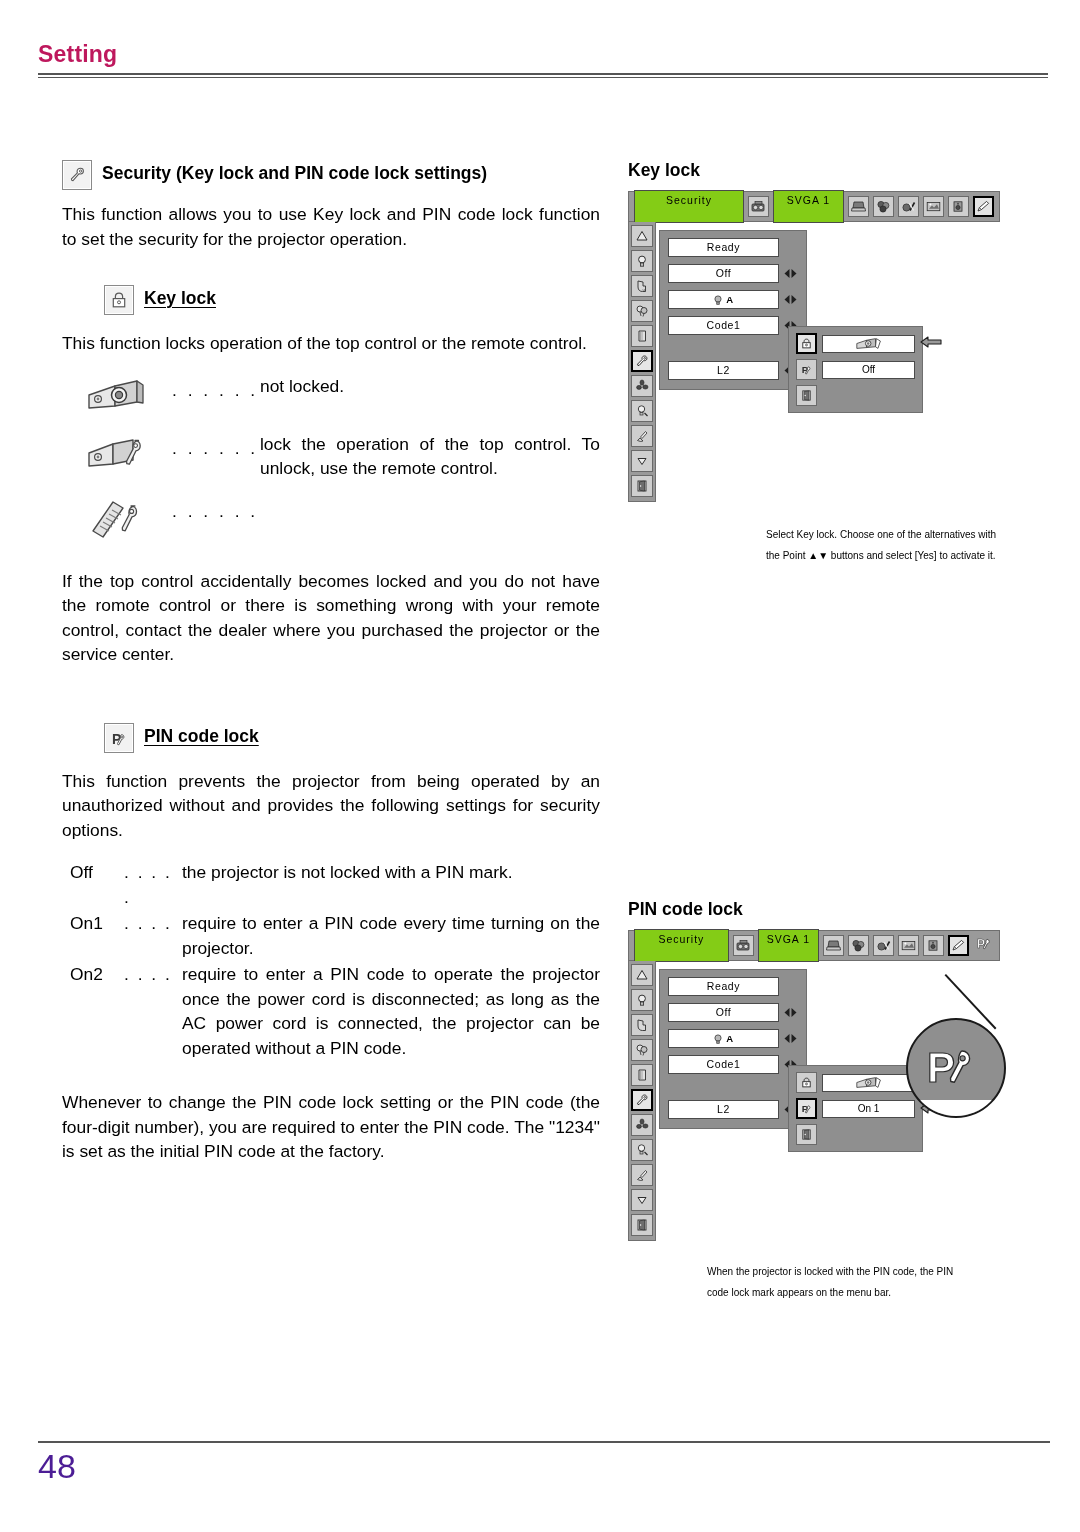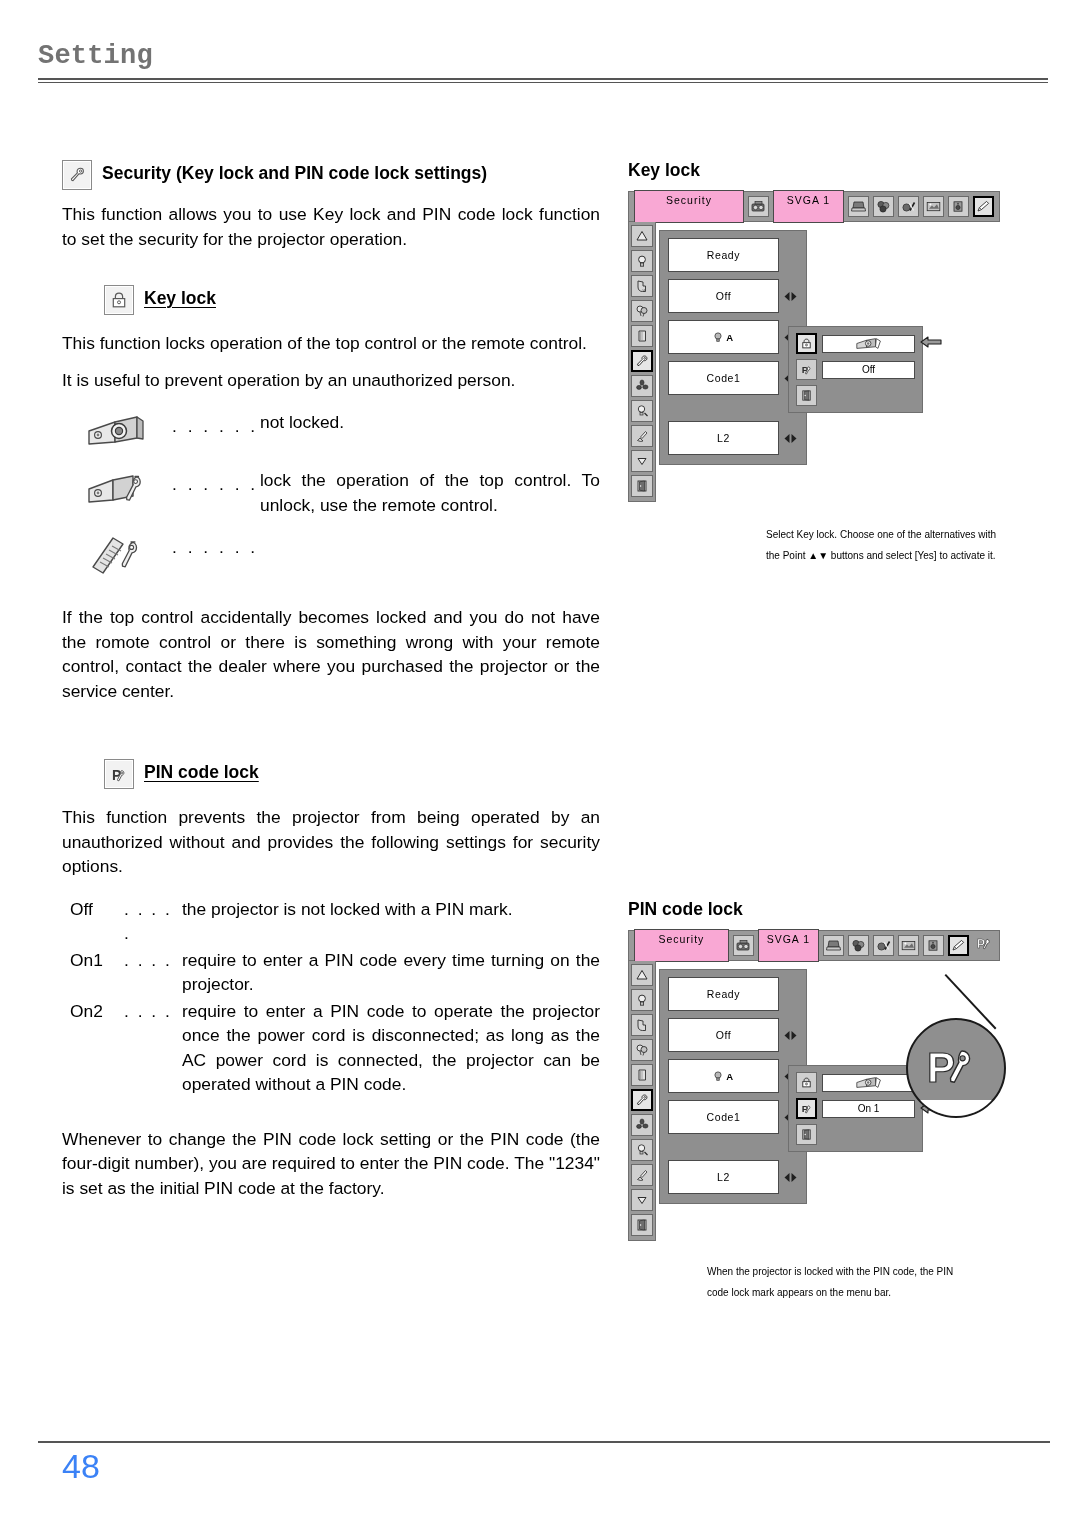--- a/index.html
+++ b/index.html
@@ -10,29 +10,29 @@
     background:#ffffff;
     font-family:"Liberation Sans", sans-serif;
     color:#000;
     position:relative;
     overflow:hidden;
   }
 
   
   .page-head { position:absolute; left:38px; top:42px; width:1010px; }
   .page-head .title {
-    font-size:27px; font-weight:bold; letter-spacing:.2px;
-    line-height:1.1; color:#737373;font-family:Liberation Mono, monospace;
+    font-size:23px; font-weight:bold; letter-spacing:.2px;
+    line-height:1.1; color:#be185d;
   }
   .rule-double { margin-top:6px; border-top:2px solid #555; }
   .rule-double .inner { margin-top:2px; border-top:1px solid #555; }
 
   .page-foot { position:absolute; left:38px; top:1441px; width:1012px; }
   .page-foot .hr { border-top:2px solid #555; }
-  .page-foot .num { font-size:34px; margin-top:4px; color:#3b82f6;margin-left:24px; }
+  .page-foot .num { font-size:34px; margin-top:4px; color:#4c1d95; }
 
   
   .col-left  { position:absolute; left:62px;  top:160px; width:538px; }
   .col-right { position:absolute; left:628px; top:160px; width:400px; }
 
   
   .head-row { display:flex; align-items:flex-start; gap:10px; }
   .head-row .htxt { font-size:17.5px; font-weight:bold; line-height:26px; }
   .head-row .htxt.ul { text-decoration:underline; text-underline-offset:3px; }
 
@@ -72,21 +72,21 @@
   .cap { font-size:10px; line-height:21px; margin-top:10px; }
 
   
   .osd { position:relative; width:372px; }
   .osd-bar {
     display:flex; align-items:center; gap:4px;
     background:#9a9a9a; border:1px solid #6f6f6f;
     padding:4px 5px; height:31px;
   }
   .osd-field {
-    background:#f9a8d4; border:1px solid #4a4a4a;
+    background:#84cc16; border:1px solid #4a4a4a;
     font-size:10.5px; letter-spacing:1px; text-align:center;
     height:33px; line-height:19px; color:#000;
   }
   .f-security { width:124px; }
   .f-svga { width:80px; }
   .mini {
     width:21px; height:21px; flex:0 0 21px;
     background:#cfcfcf; border:1px solid #6a6a6a;
     display:flex; align-items:center; justify-content:center;
   }
@@ -107,21 +107,21 @@
   .side-ico.sel { border:2px solid #000; background:#e6e6e6; }
 
   .osd-panel {
     margin-left:3px; margin-top:8px;
     background:#8f8f8f; border:1px solid #6f6f6f;
     padding:7px 8px; width:148px;
   }
   .osd-item { display:flex; align-items:center; gap:3px; margin-bottom:7px; }
   .osd-val {
     flex:1; background:#fff; border:1px solid #4a4a4a;
-    height:34px; line-height:17px; text-align:center;
+    height:19px; line-height:17px; text-align:center;
     font-size:10.5px; letter-spacing:.6px;
     display:flex; align-items:center; justify-content:center;
   }
   .arrows { width:16px; flex:0 0 16px; display:flex; justify-content:center; }
 
   
   .osd-sub {
     position:absolute; background:#8f8f8f; border:1px solid #6f6f6f;
     padding:6px 7px; width:135px;
   }
@@ -177,21 +177,20 @@
       <svg width="20" height="20" viewBox="0 0 20 20">
         <path d="M6.4 8.8V6.6c0-2 1.6-3.5 3.6-3.5s3.6 1.5 3.6 3.5v2.2" fill="none" stroke="#5a5a5a" stroke-width="1.2"></path>
         <rect x="4.3" y="8.6" width="11.4" height="8.2" fill="#ffffff" stroke="#5a5a5a" stroke-width="1.2"></rect>
         <circle cx="10" cy="12.3" r="1.5" fill="none" stroke="#5a5a5a" stroke-width="1"></circle>
       </svg>
     </span>
     <span class="htxt ul">Key lock</span>
   </div>
 
   <p class="body nj" style="margin-top:16px;">This function locks operation of the top control or the remote control.</p>
-  <p class="body nj tight">It is useful to prevent operation by an unauthorized person.</p>
 
   <div class="legend">
 
     <div class="legend-row">
       <span class="legend-ico">
         <svg width="64" height="42" viewBox="0 0 64 42">
           <path d="M4 19 L30 10 L30 30 L4 32 Z" fill="#e8e8e8" stroke="#4a4a4a" stroke-width="1.4" stroke-linejoin="round"></path>
           <path d="M30 10 L52 5 L52 26 L30 30 Z" fill="#d2d2d2" stroke="#4a4a4a" stroke-width="1.4" stroke-linejoin="round"></path>
           <path d="M52 5 L58 9 L58 27 L52 26 Z" fill="#bcbcbc" stroke="#4a4a4a" stroke-width="1.3" stroke-linejoin="round"></path>
           <circle cx="34" cy="19" r="7.5" fill="#f3f3f3" stroke="#3a3a3a" stroke-width="1.5"></circle>

